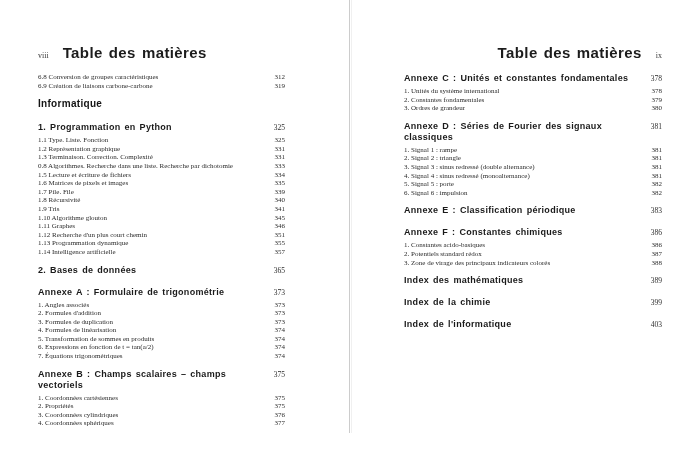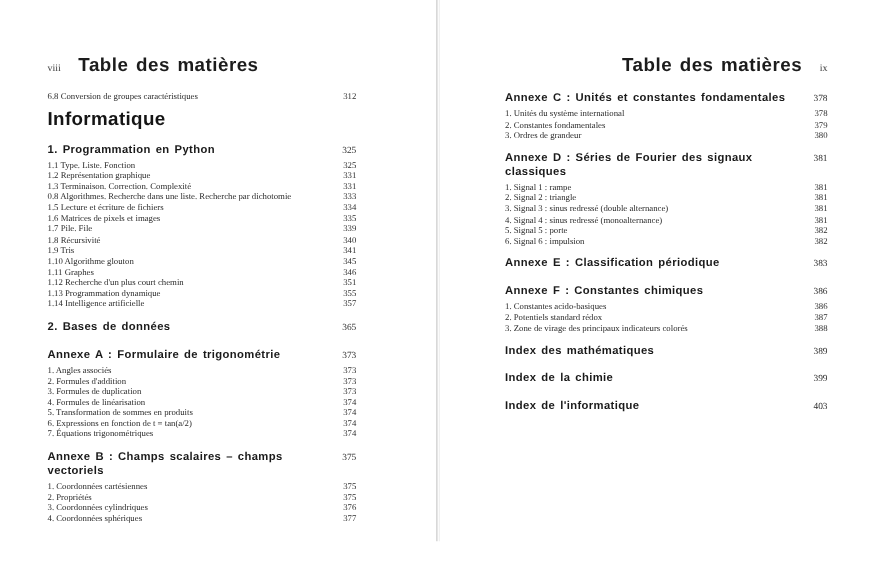--- a/index.html
+++ b/index.html
@@ -84,21 +84,21 @@
     letter-spacing: 0.3px;
     word-spacing: 1.2px;
     color: #1a1a1a;
     margin: 8px 0 3px 0;
   }
   .row.heading .pagenum { font-size: 7.5px; letter-spacing: 0; word-spacing: 0; }
 
   .row.section {
     font-family: "Liberation Sans", sans-serif;
     font-weight: bold;
-    font-size: 15px;
+    font-size: 10px;
     line-height: 13px;
     letter-spacing: 0.3px;
     color: #151515;
     margin: 7px 0 4px 0;
   }
 
   .toc > .row:first-child { margin-top: 0; }
 </style>
 </head>
 <body>
@@ -108,20 +108,24 @@
   <div class="page" id="page-left">
     <div class="page-header">
       <span class="folio">viii</span>
       <span class="running-title">Table des matières</span>
     </div>
     <div class="toc">
         <div class="row entry">
           <span class="title">6.8 Conversion de groupes caractéristiques</span>
           <span class="pagenum">312</span>
         </div>
+        <div class="row entry">
+          <span class="title">6.9 Création de liaisons carbone-carbone</span>
+          <span class="pagenum">319</span>
+        </div>
         <div class="row section">
           <span class="title">Informatique</span>
         </div>
         <div class="row heading">
           <span class="title">1. Programmation en Python</span>
           <span class="pagenum">325</span>
         </div>
         <div class="row entry">
           <span class="title">1.1 Type. Liste. Fonction</span>
           <span class="pagenum">325</span>

